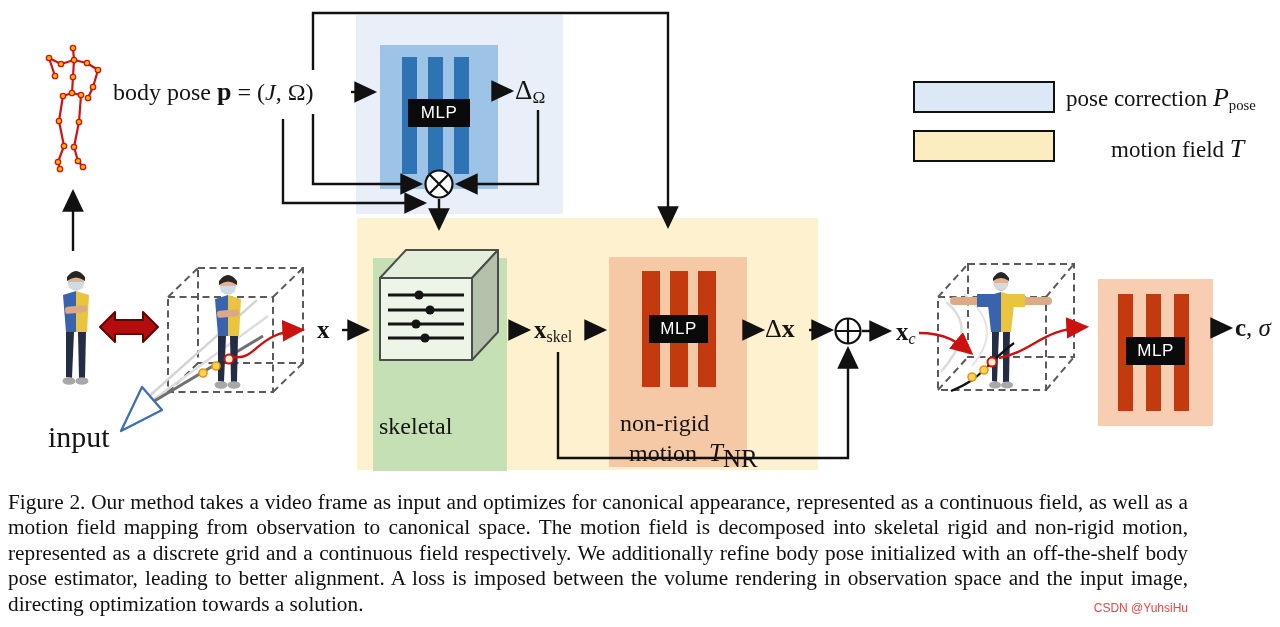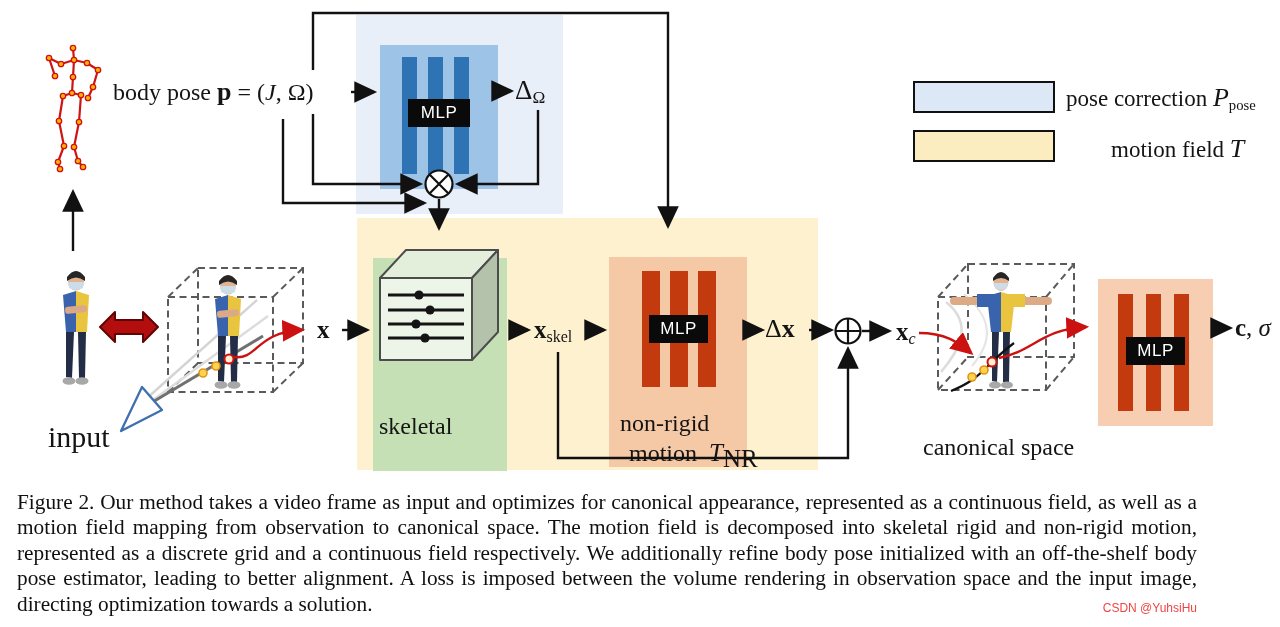--- a/index.html
+++ b/index.html
@@ -52,21 +52,21 @@
   #lb-obs{left:152px;top:421px;font-size:24px;}
   #lb-canon{left:923px;top:435px;font-size:24px;}
   #lb-lg1{left:1066px;top:84px;font-size:23px;}
   #lb-lg2{left:1066px;top:135px;font-size:23px;margin-left:45px;}
   .skl1{left:6px;top:156px;font-family:Liberation Serif, serif;}
   .skl2{left:6px;top:186px;}
   .nr1{left:11px;top:154px;}
   .nr2{left:20px;top:183px;}
   .boxlbl-math{font-size:25px;}
 
-  .capwrap{position:absolute;left:0;top:487px;width:1196px;height:140px;padding-left:9px;}
+  .capwrap{position:absolute;left:0;top:487px;width:1196px;height:140px;}
   .caption{margin:0;padding:3px 8px 0 8px;font-family:"Liberation Serif",serif;
            font-size:21.3px;line-height:25.4px;text-align:justify;color:#101010;}
   .watermark{position:absolute;right:8px;top:114px;font-family:"Liberation Sans",sans-serif;
              font-size:12px;color:#ef4444;}
 </style>
 </head>
 <body>
 
 <div class="page">
   <div class="stage">
@@ -275,21 +275,20 @@
 
     <span class="lb" id="lb-xskel"><span class="bm">x</span><span class="sub">skel</span></span>
 
     <span class="lb" id="lb-dx"><span>Δ</span><span class="bm">x</span></span>
 
     <span class="lb" id="lb-xc"><span class="bm">x</span><span class="sub it">c</span></span>
 
     <span class="lb" id="lb-csigma"><span class="bm">c</span><span>, </span><span class="it">σ</span></span>
 
     <span class="lb" id="lb-input">input</span>
-    <span class="lb" id="lb-canon">canonical space</span>
 
     <span class="lb" id="lb-lg1"><span>pose correction </span><span class="it m26">P</span><span class="sub">pose</span></span>
     <span class="lb" id="lb-lg2"><span>motion field </span><span class="it m26">T</span></span>
   </div>
 
   <div class="capwrap">
     <p class="caption">Figure 2.  Our method takes a video frame as input and optimizes for canonical appearance, represented as a continuous field, as well as a motion field mapping from observation to canonical space.  The motion field is decomposed into skeletal rigid and non-rigid motion, represented as a discrete grid and a continuous field respectively.  We additionally refine body pose initialized with an off-the-shelf body pose estimator, leading to better alignment.  A loss is imposed between the volume rendering in observation space and the input image, directing optimization towards a solution.</p>
     <span class="watermark">CSDN @YuhsiHu</span>
   </div>
 </div>

